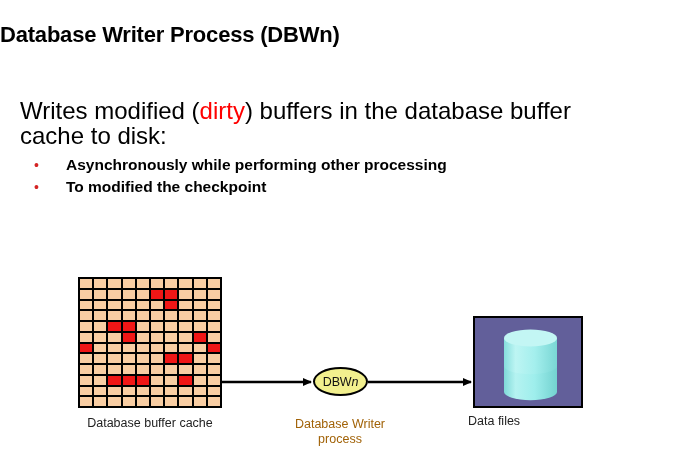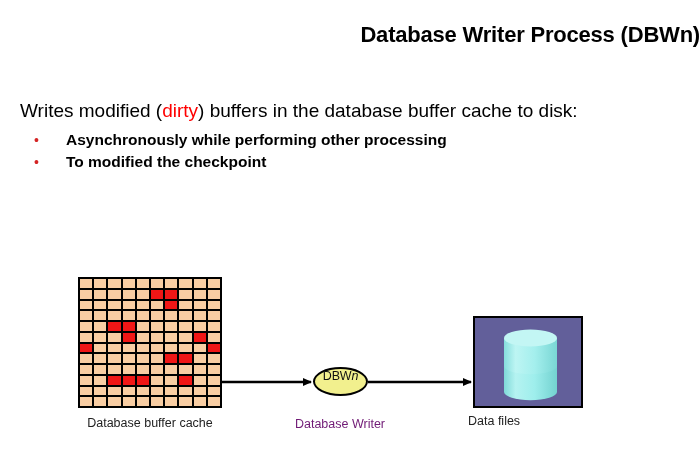--- a/index.html
+++ b/index.html
@@ -13,36 +13,36 @@
     overflow: hidden;
     position: relative;
   }
 
   
   .slide-title {
     position: absolute;
     top: 22px;
     left: 0;
     width: 700px;
-    text-align: right;
+    text-align: left;
     font-size: 22px;
     font-weight: bold;
     letter-spacing: -0.2px;
     color: #000;
   }
 
   
   .body-block {
     position: absolute;
     top: 98px;
     left: 20px;
     width: 640px;
   }
   .lead {
-    font-size: 19px;
+    font-size: 24px;
     line-height: 25px;
     color: #000;
     width: 612px;
   }
   .dirty { color: #ff0000; }
 
   .bullet-list {
     margin: 6px 0 0 0;
     padding: 0;
     list-style: none;
@@ -99,37 +99,37 @@
   .dbwn-oval {
     position: absolute;
     left: 313px;
     top: 367px;
     width: 55px;
     height: 29px;
     border: 2px solid #000;
     border-radius: 50% / 50%;
     background: #f2f08e;
     display: flex;
-    align-items: flex-start;
+    align-items: center;
     justify-content: center;
     font-size: 12.5px;
     color: #111;
     letter-spacing: -0.2px;
   }
   .dbwn-oval i { font-style: italic; }
 
   .dbwn-label {
     position: absolute;
     left: 265px;
     top: 417px;
     width: 150px;
     text-align: center;
     font-size: 12.5px;
     line-height: 15px;
-    color: #701a75;
+    color: #a16207;
   }
 
   
   .datafiles-box {
     position: absolute;
     left: 473px;
     top: 316px;
     width: 110px;
     height: 92px;
     background: #625f9a;
@@ -312,20 +312,21 @@
     <line x1="222" y1="382" x2="311" y2="382" stroke="#000000" stroke-width="2.4" marker-end="url(#ah)"></line>
     <line x1="368" y1="382" x2="471" y2="382" stroke="#000000" stroke-width="2.4" marker-end="url(#ah)"></line>
   </svg>
 
   <div class="dbwn-oval">
       <span>DBW</span>
       <i>n</i>
     </div>
   <div class="dbwn-label">
     <div>Database Writer</div>
+    <div>process</div>
   </div>
 
   <div class="datafiles-box">
     <div class="cyl">
       <svg class="cyl-svg" width="55" height="73" viewBox="0 0 55 73">
         <defs>
           <linearGradient id="cg" x1="0" y1="0" x2="1" y2="0">
             <stop offset="0%" stop-color="#7fd9d8"></stop>
             <stop offset="22%" stop-color="#b5f3f1"></stop>
             <stop offset="58%" stop-color="#9eeeec"></stop>

